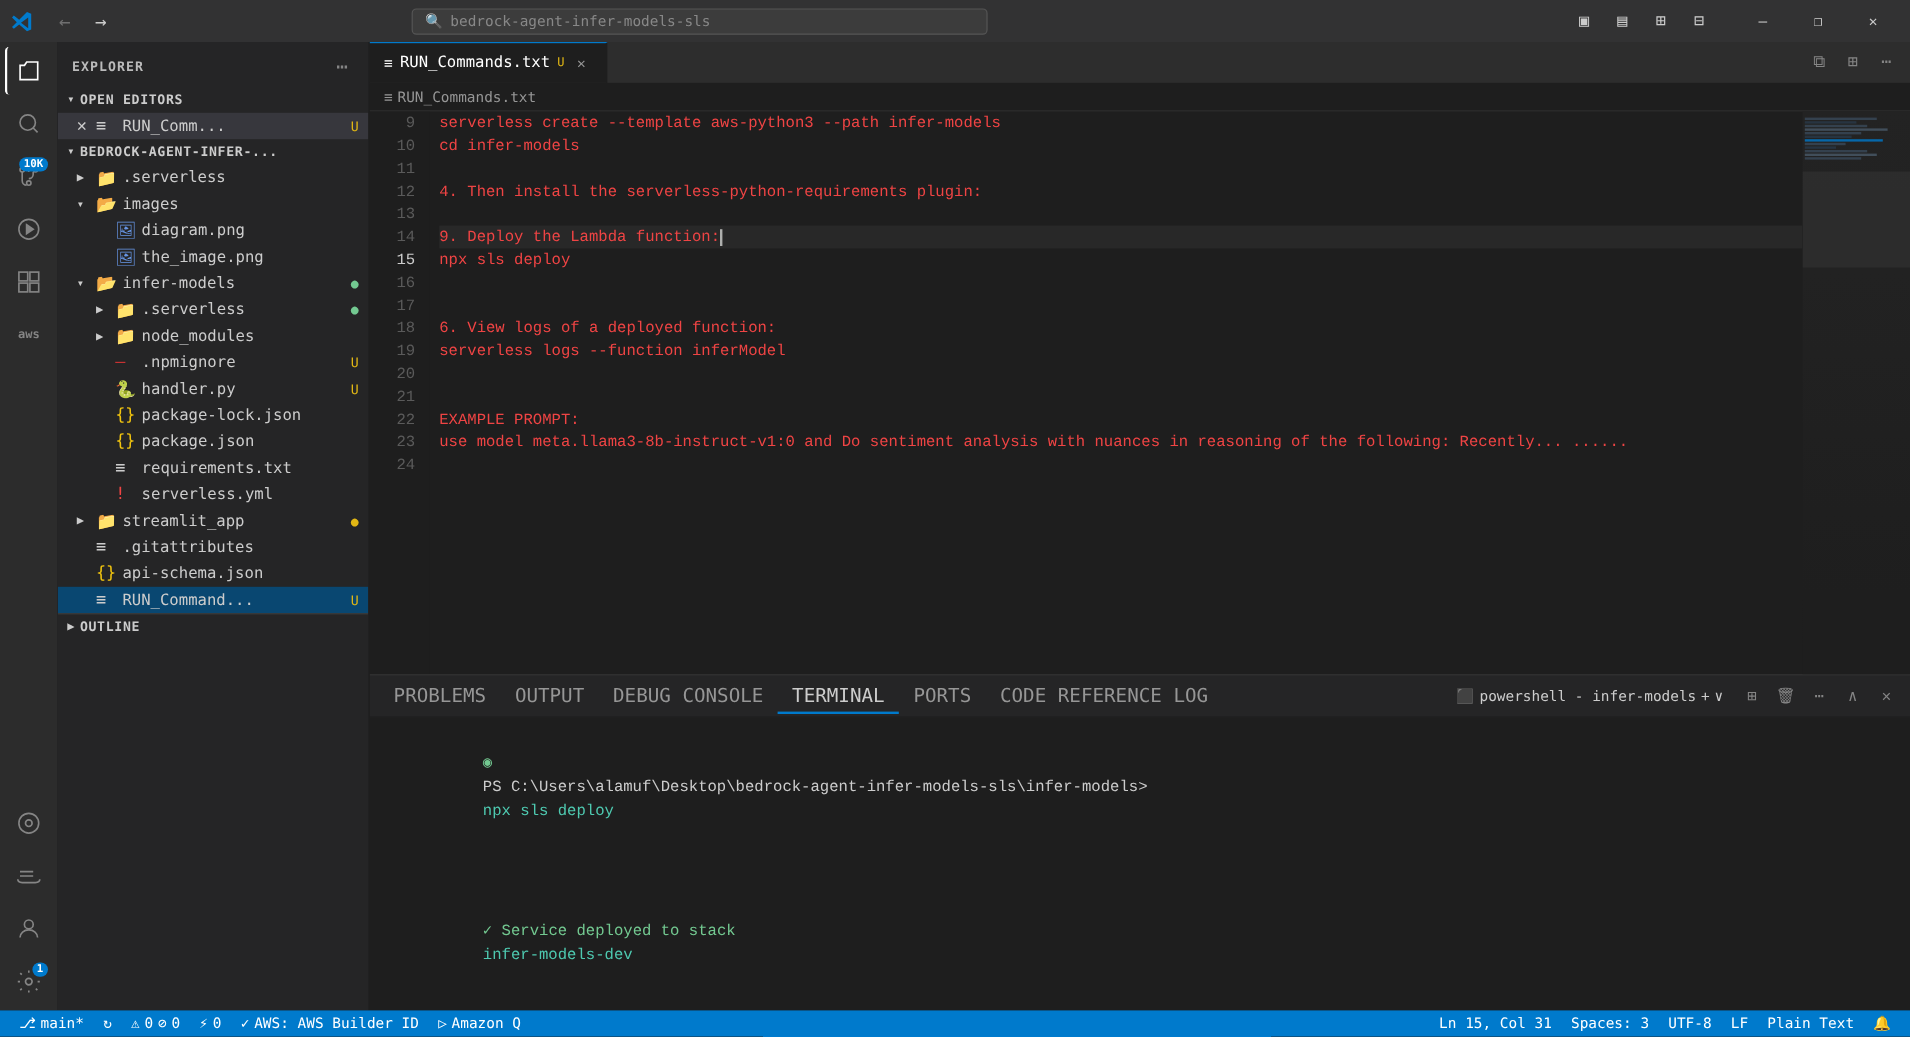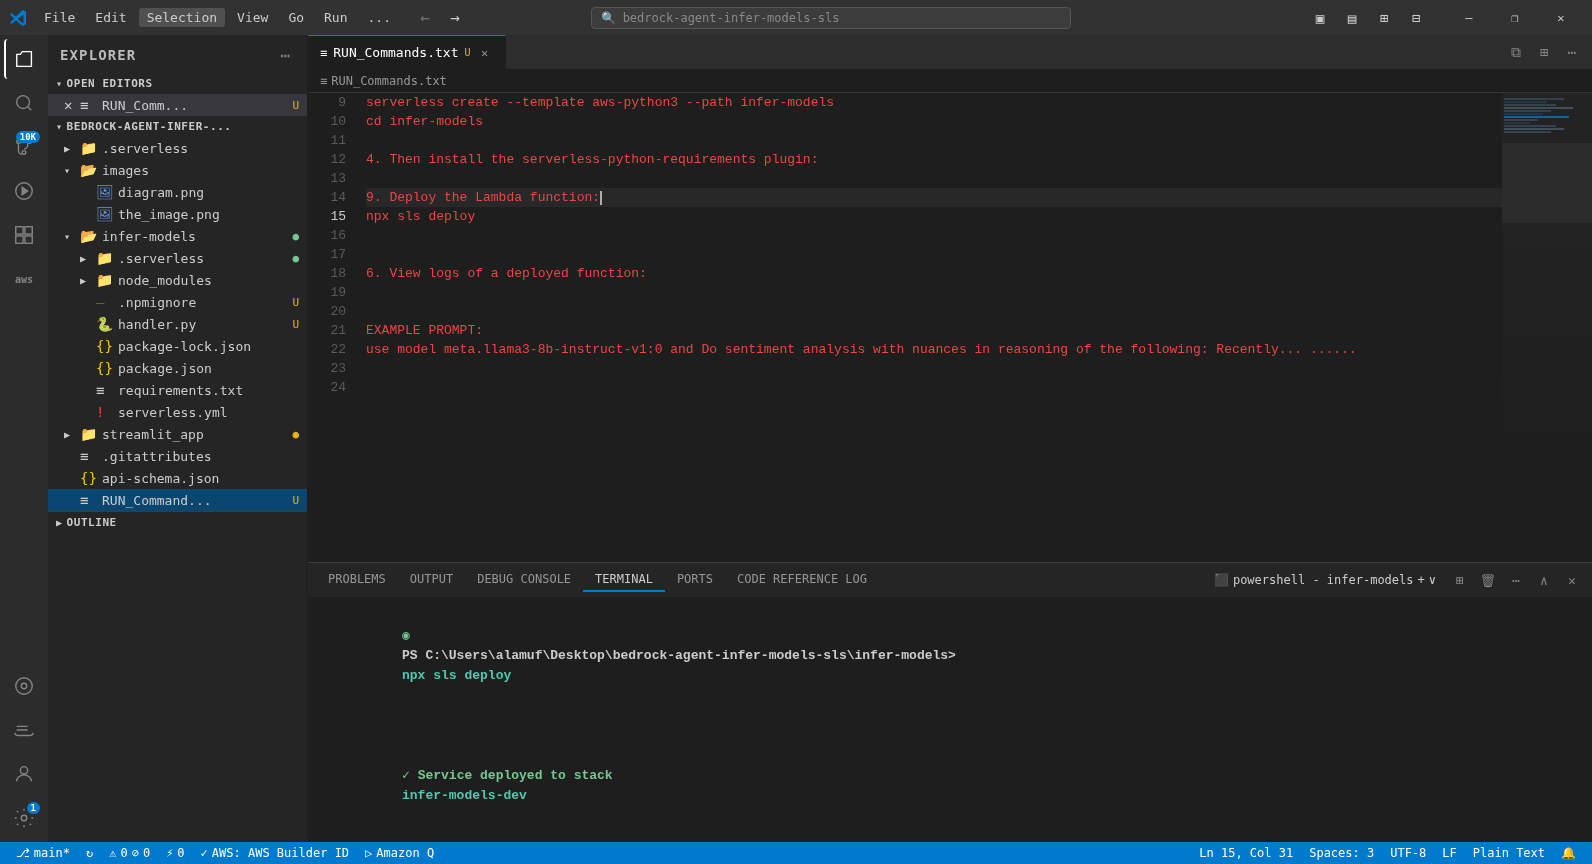--- a/index.html
+++ b/index.html
@@ -170,21 +170,21 @@
       overflow: hidden;
       border-right: 1px solid #1e1e1e;
     }
     .sidebar-header {
       display: flex;
       align-items: center;
       justify-content: space-between;
       padding: 10px 12px 8px;
     }
     .sidebar-title {
-      font-size: 14px;
+      font-size: 11px;
       font-weight: 600;
       letter-spacing: 0.08em;
       color: #bbbbbb;
       text-transform: uppercase;
     }
     .sidebar-actions {
       display: flex;
       gap: 4px;
     }
     .sidebar-action-btn {
@@ -431,21 +431,21 @@
       align-items: center;
       background: #252526;
       height: 35px;
       padding: 0 8px;
       gap: 0;
       border-bottom: 1px solid #1e1e1e;
       flex-shrink: 0;
     }
     .panel-tab {
       padding: 4px 12px;
-      font-size: 12px;
+      font-size: 16px;
       cursor: pointer;
       color: #969696;
       border-bottom: 2px solid transparent;
     }
     .panel-tab.active {
       color: #cccccc;
       border-bottom: 2px solid #007acc;
     }
     .panel-tab-actions {
       margin-left: auto;
@@ -475,21 +475,21 @@
     }
 
     .terminal-content {
       flex: 1;
       overflow-y: auto;
       padding: 8px 16px;
       font-family: 'Consolas', 'Courier New', monospace;
       font-size: 13px;
       line-height: 20px;
     }
-    .term-line { white-space: pre-wrap; font-weight: bold; }
+    .term-line { white-space: pre-wrap; }
     .term-prompt { color: #cccccc; }
     .term-cmd { color: #4ec9b0; }
     .term-success { color: #73c991; }
     .term-warning { color: #e2b714; }
     .term-info { color: #cccccc; }
 
     
     .status-bar {
       height: 22px;
       background: #007acc;
@@ -527,29 +527,20 @@
     ::-webkit-scrollbar-thumb { background: #424242; border-radius: 4px; }
   </style>
 </head>
 <body>
 
 <div class="title-bar">
   <div class="title-bar-logo">
     <svg width="20" height="20" viewBox="0 0 20 20">
       <path d="M14.5 2L8 8.5 3.5 5 2 6.5l4 4-4 4L3.5 16 8 12.5 14.5 18l3.5-1.5v-13L14.5 2zm1 13.5l-6-4.5 6-4.5v9z" fill="#007acc"></path>
     </svg>
-  </div>
-  <div class="title-bar-menu">
-    <div class="menu-item">File</div>
-    <div class="menu-item">Edit</div>
-    <div class="menu-item active">Selection</div>
-    <div class="menu-item">View</div>
-    <div class="menu-item">Go</div>
-    <div class="menu-item">Run</div>
-    <div class="menu-item">...</div>
   </div>
   <div class="title-bar-nav">
     <div class="nav-btn disabled">←</div>
     <div class="nav-btn">→</div>
   </div>
   <div class="title-bar-search">
     <div class="search-box">
       <span>🔍</span>
       <span>bedrock-agent-infer-models-sls</span>
     </div>
@@ -822,20 +813,21 @@
         <div class="code-line"><span class="plain">serverless create --template aws-python3 --path infer-models</span></div>
         <div class="code-line"><span class="plain">cd infer-models</span></div>
         <div class="code-line">&nbsp;</div>
         <div class="code-line"><span class="plain">4. Then install the serverless-python-requirements plugin:</span></div>
         <div class="code-line">&nbsp;</div>
         <div class="code-line active-line"><span class="plain">9. Deploy the Lambda function:</span><span style="display:inline-block;width:2px;height:14px;background:#aeafad;vertical-align:middle;"></span></div>
         <div class="code-line"><span class="plain">npx sls deploy</span></div>
         <div class="code-line">&nbsp;</div>
         <div class="code-line">&nbsp;</div>
         <div class="code-line"><span class="plain">6. View logs of a deployed function:</span></div>
+        <div class="code-line"><span class="plain">serverless logs --function inferModel</span></div>
         <div class="code-line">&nbsp;</div>
         <div class="code-line">&nbsp;</div>
         <div class="code-line"><span class="plain">EXAMPLE PROMPT:</span></div>
         <div class="code-line" style="color:#d4d4d4;white-space:nowrap;overflow:hidden;text-overflow:ellipsis;max-width:1100px;align-items:flex-end;">
             <span class="plain">use model meta.llama3-8b-instruct-v1:0 and Do sentiment analysis with nuances in reasoning of the following: Recently... ......</span>
           </div>
       </div>
 
       <div class="minimap">
         <div class="minimap-canvas">

